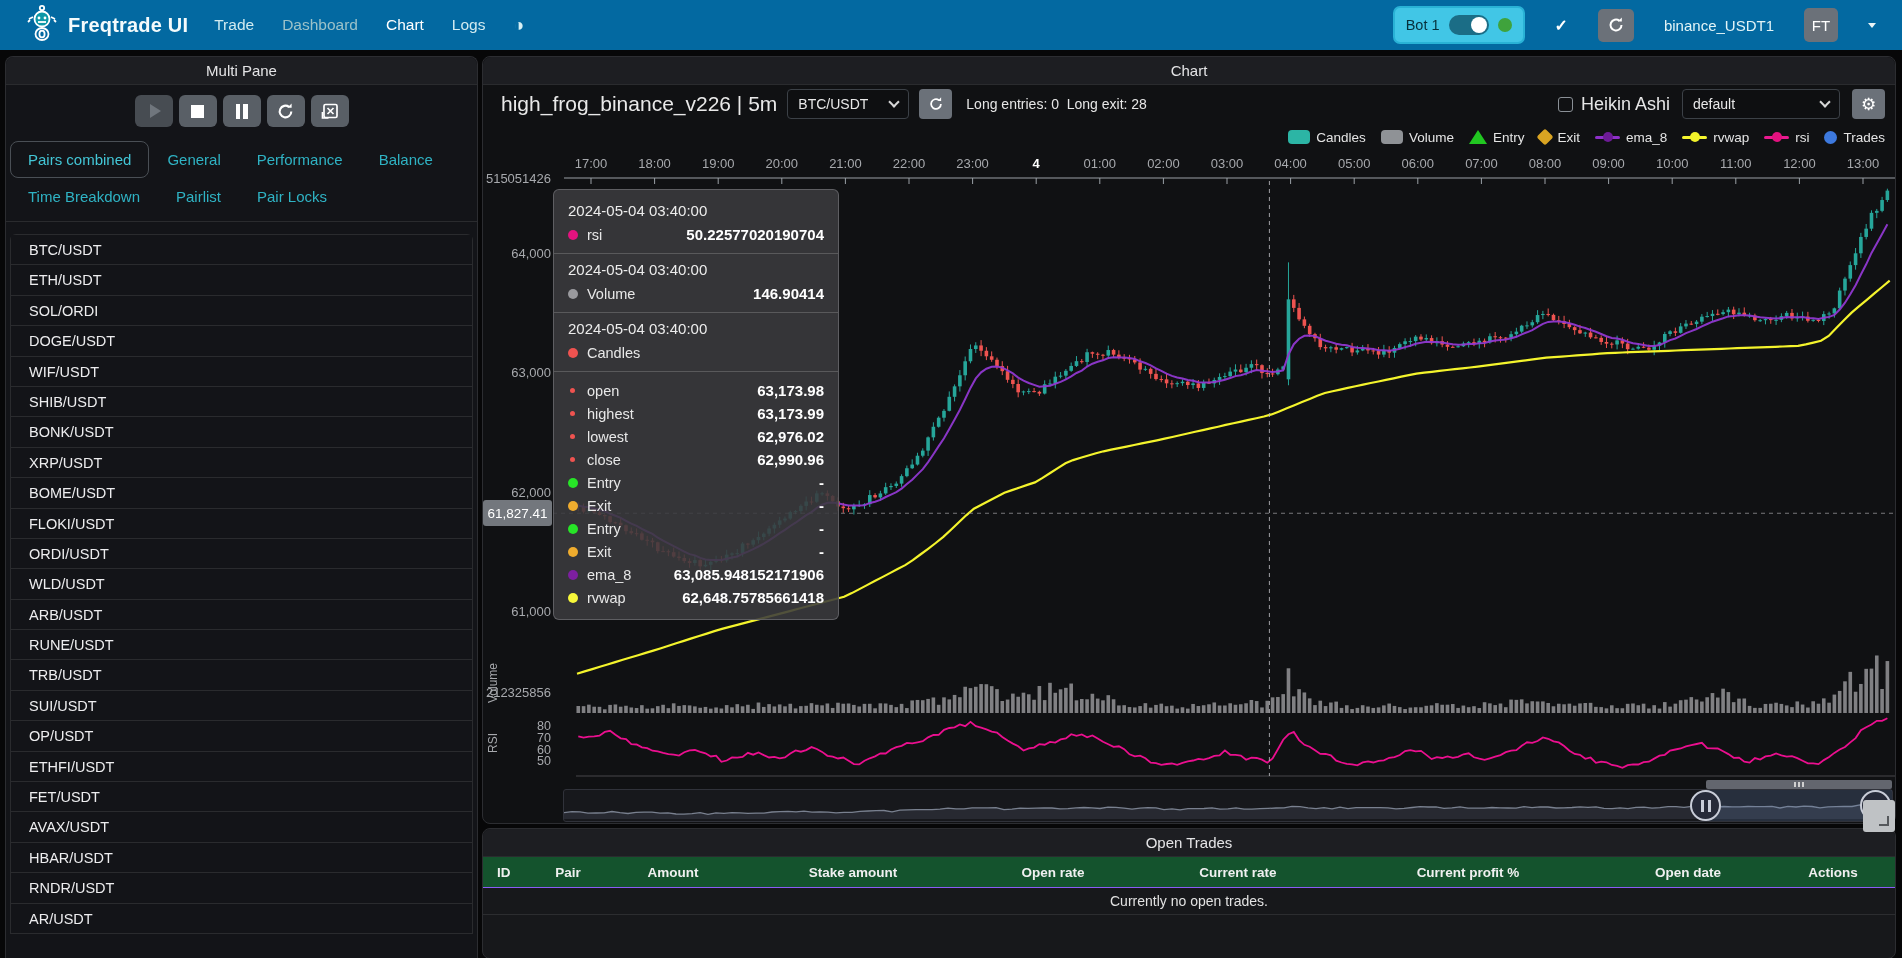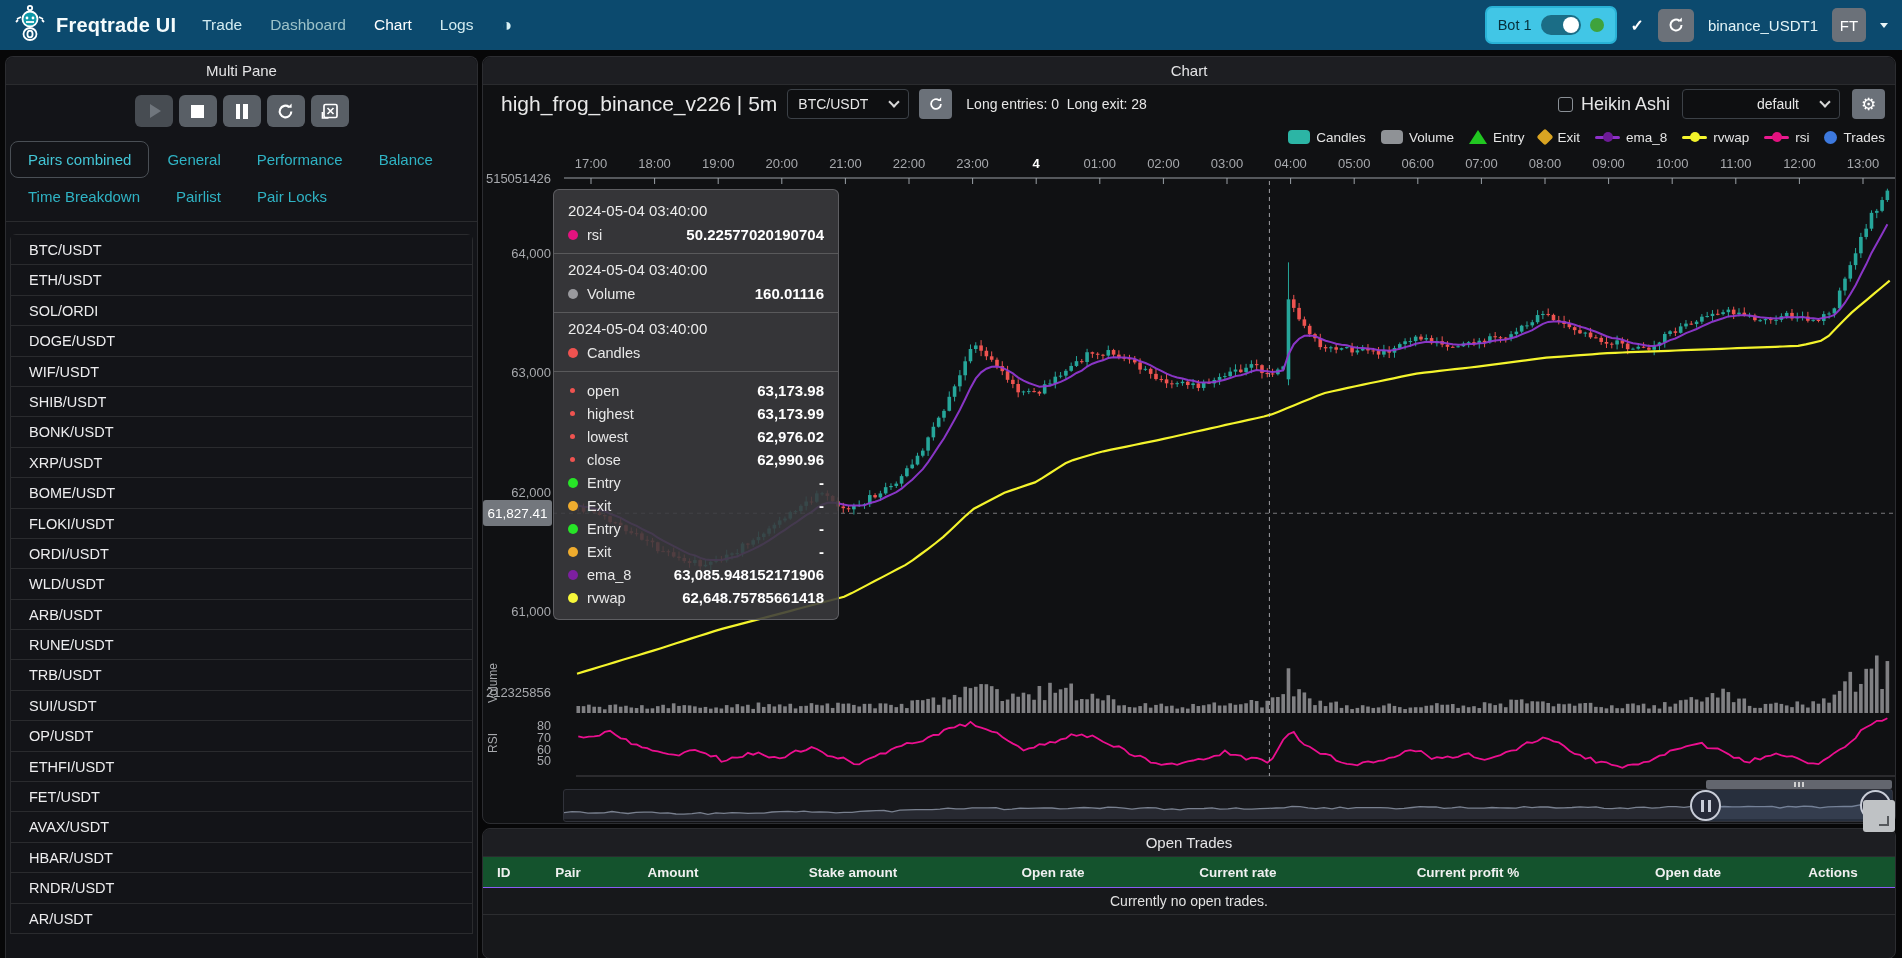--- a/index.html
+++ b/index.html
@@ -1,29 +1,29 @@
 <!DOCTYPE html>
 <html><head>
 <meta charset="utf-8">
 <style>
   * { margin:0; padding:0; box-sizing:border-box; }
   html,body { width:1902px; height:958px; overflow:hidden; background:#070708;
               font-family:"Liberation Sans", sans-serif; color:#e8e8e8; }
 
   
-  .navbar { position:absolute; left:0; top:0; width:1902px; height:50px; background:#0c4a6e;
-            display:flex; align-items:center; padding:0 14px; }
+  .navbar { position:absolute; left:0; top:0; width:1902px; height:50px; background:#0369a1;
+            display:flex; align-items:center; padding:0 26px; }
   .nav-left { display:flex; align-items:center; gap:26px; }
   .brand-wrap { display:flex; align-items:center; gap:10px; }
   .brand { font-size:20px; font-weight:bold; color:#f4fbfc; letter-spacing:.2px; }
   .nav-link { font-size:15.5px; color:#d2ebf0; cursor:pointer; }
   .nav-link.dim { color:#9cc2c9; }
   .nav-link.active { color:#ffffff; }
   .theme-icon { font-size:18px; color:#d8f0f4; margin-left:2px; cursor:pointer; }
-  .nav-right { margin-left:auto; display:flex; align-items:center; gap:14px; }
+  .nav-right { margin-left:auto; display:flex; align-items:center; gap:30px; }
   .bot-chip { display:flex; align-items:center; gap:9px; background:#41c6e6; border:2px solid #29b2d6;
               border-radius:7px; height:38px; padding:0 11px; cursor:pointer; }
   .bot-chip-label { color:#07303b; font-size:14.5px; font-weight:500; }
   .toggle { width:40px; height:20px; border-radius:10px; background:#1b6d86; position:relative; }
   .toggle .knob { position:absolute; right:2px; top:2px; width:16px; height:16px; border-radius:50%; background:#fff; }
   .status-dot { width:14px; height:14px; border-radius:50%; background:#3fa33c; }
   .nav-check { color:#fff; font-size:16px; font-weight:bold; }
   .nav-btn { width:36px; height:33px; background:#6b7179; border-radius:5px; display:flex;
              align-items:center; justify-content:center; cursor:pointer; }
   .account { font-size:15px; color:#e3f4f7; }
@@ -259,21 +259,21 @@
     <div class="tool-btn">
       <svg width="16" height="16" viewBox="0 0 18 18">
         <path d="M14.5 9 a5.5 5.5 0 1 1 -2.2 -4.4" stroke="#fff" stroke-width="2" fill="none"></path>
         <path d="M14.8 1.5 v4 h-4 z" fill="#fff"></path>
       </svg>
     </div>
     <span class="stats">Long entries: 0  Long exit: 28</span>
     <div class="toolbar-right">
       <span class="checkbox"></span>
       <span class="hk-label">Heikin Ashi</span>
-      <div class="select" style="width:158px; justify-content:flex-end;">
+      <div class="select" style="width:158px; justify-content:space-between;">
         <span>default</span>
         <span class="chev"></span>
       </div>
       <div class="tool-btn">
         <span class="gear">⚙</span>
       </div>
     </div>
   </div>
 
   <div class="legend" id="legend">
@@ -1134,21 +1134,21 @@
         <div class="tt-row">
           <span class="tt-dot" style="background: rgb(227, 18, 127);"></span>
           <span>rsi</span>
           <span class="tt-val">50.22577020190704</span>
         </div>
         <div class="tt-div"></div>
         <div class="tt-date">2024-05-04 03:40:00</div>
         <div class="tt-row">
           <span class="tt-dot" style="background: rgb(154, 154, 158);"></span>
           <span>Volume</span>
-          <span class="tt-val">160.01116</span>
+          <span class="tt-val">146.90414</span>
         </div>
         <div class="tt-div"></div>
         <div class="tt-date">2024-05-04 03:40:00</div>
         <div class="tt-row">
           <span class="tt-dot" style="background: rgb(239, 83, 80);"></span>
           <span>Candles</span>
         </div>
         <div class="tt-div"></div>
         <div class="tt-row">
           <span class="tt-dot small" style="background: rgb(239, 83, 80);"></span>

